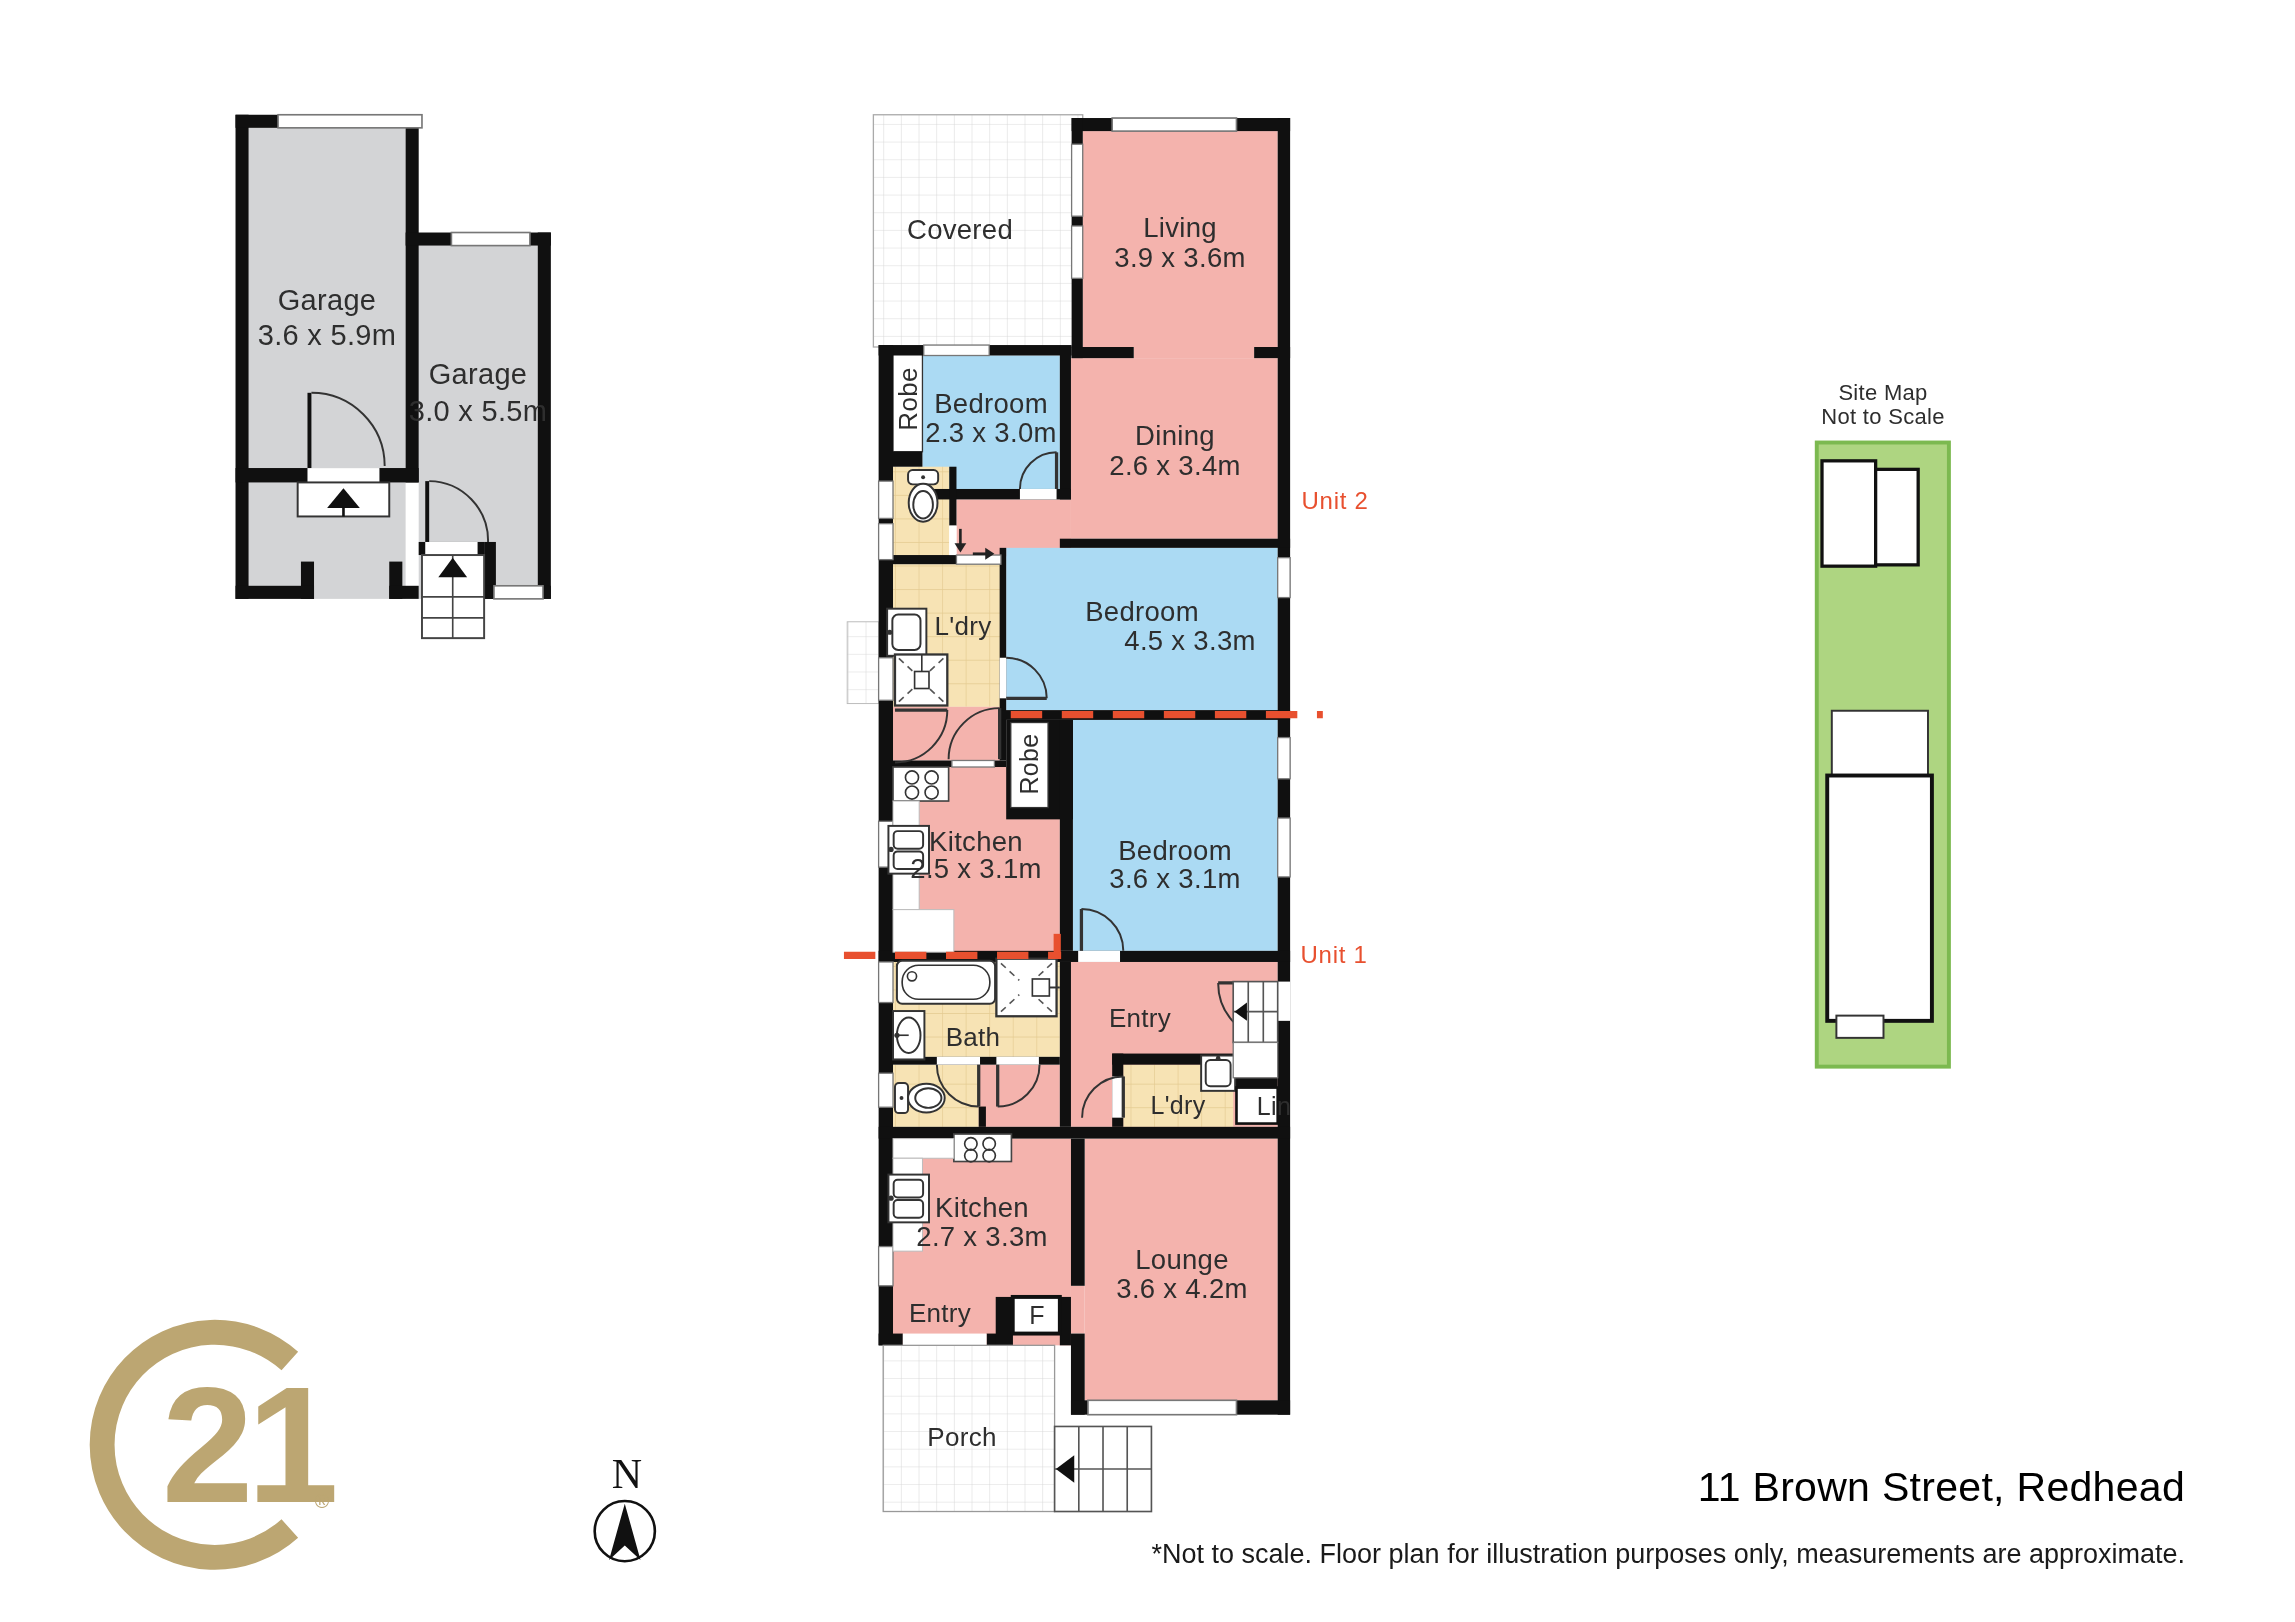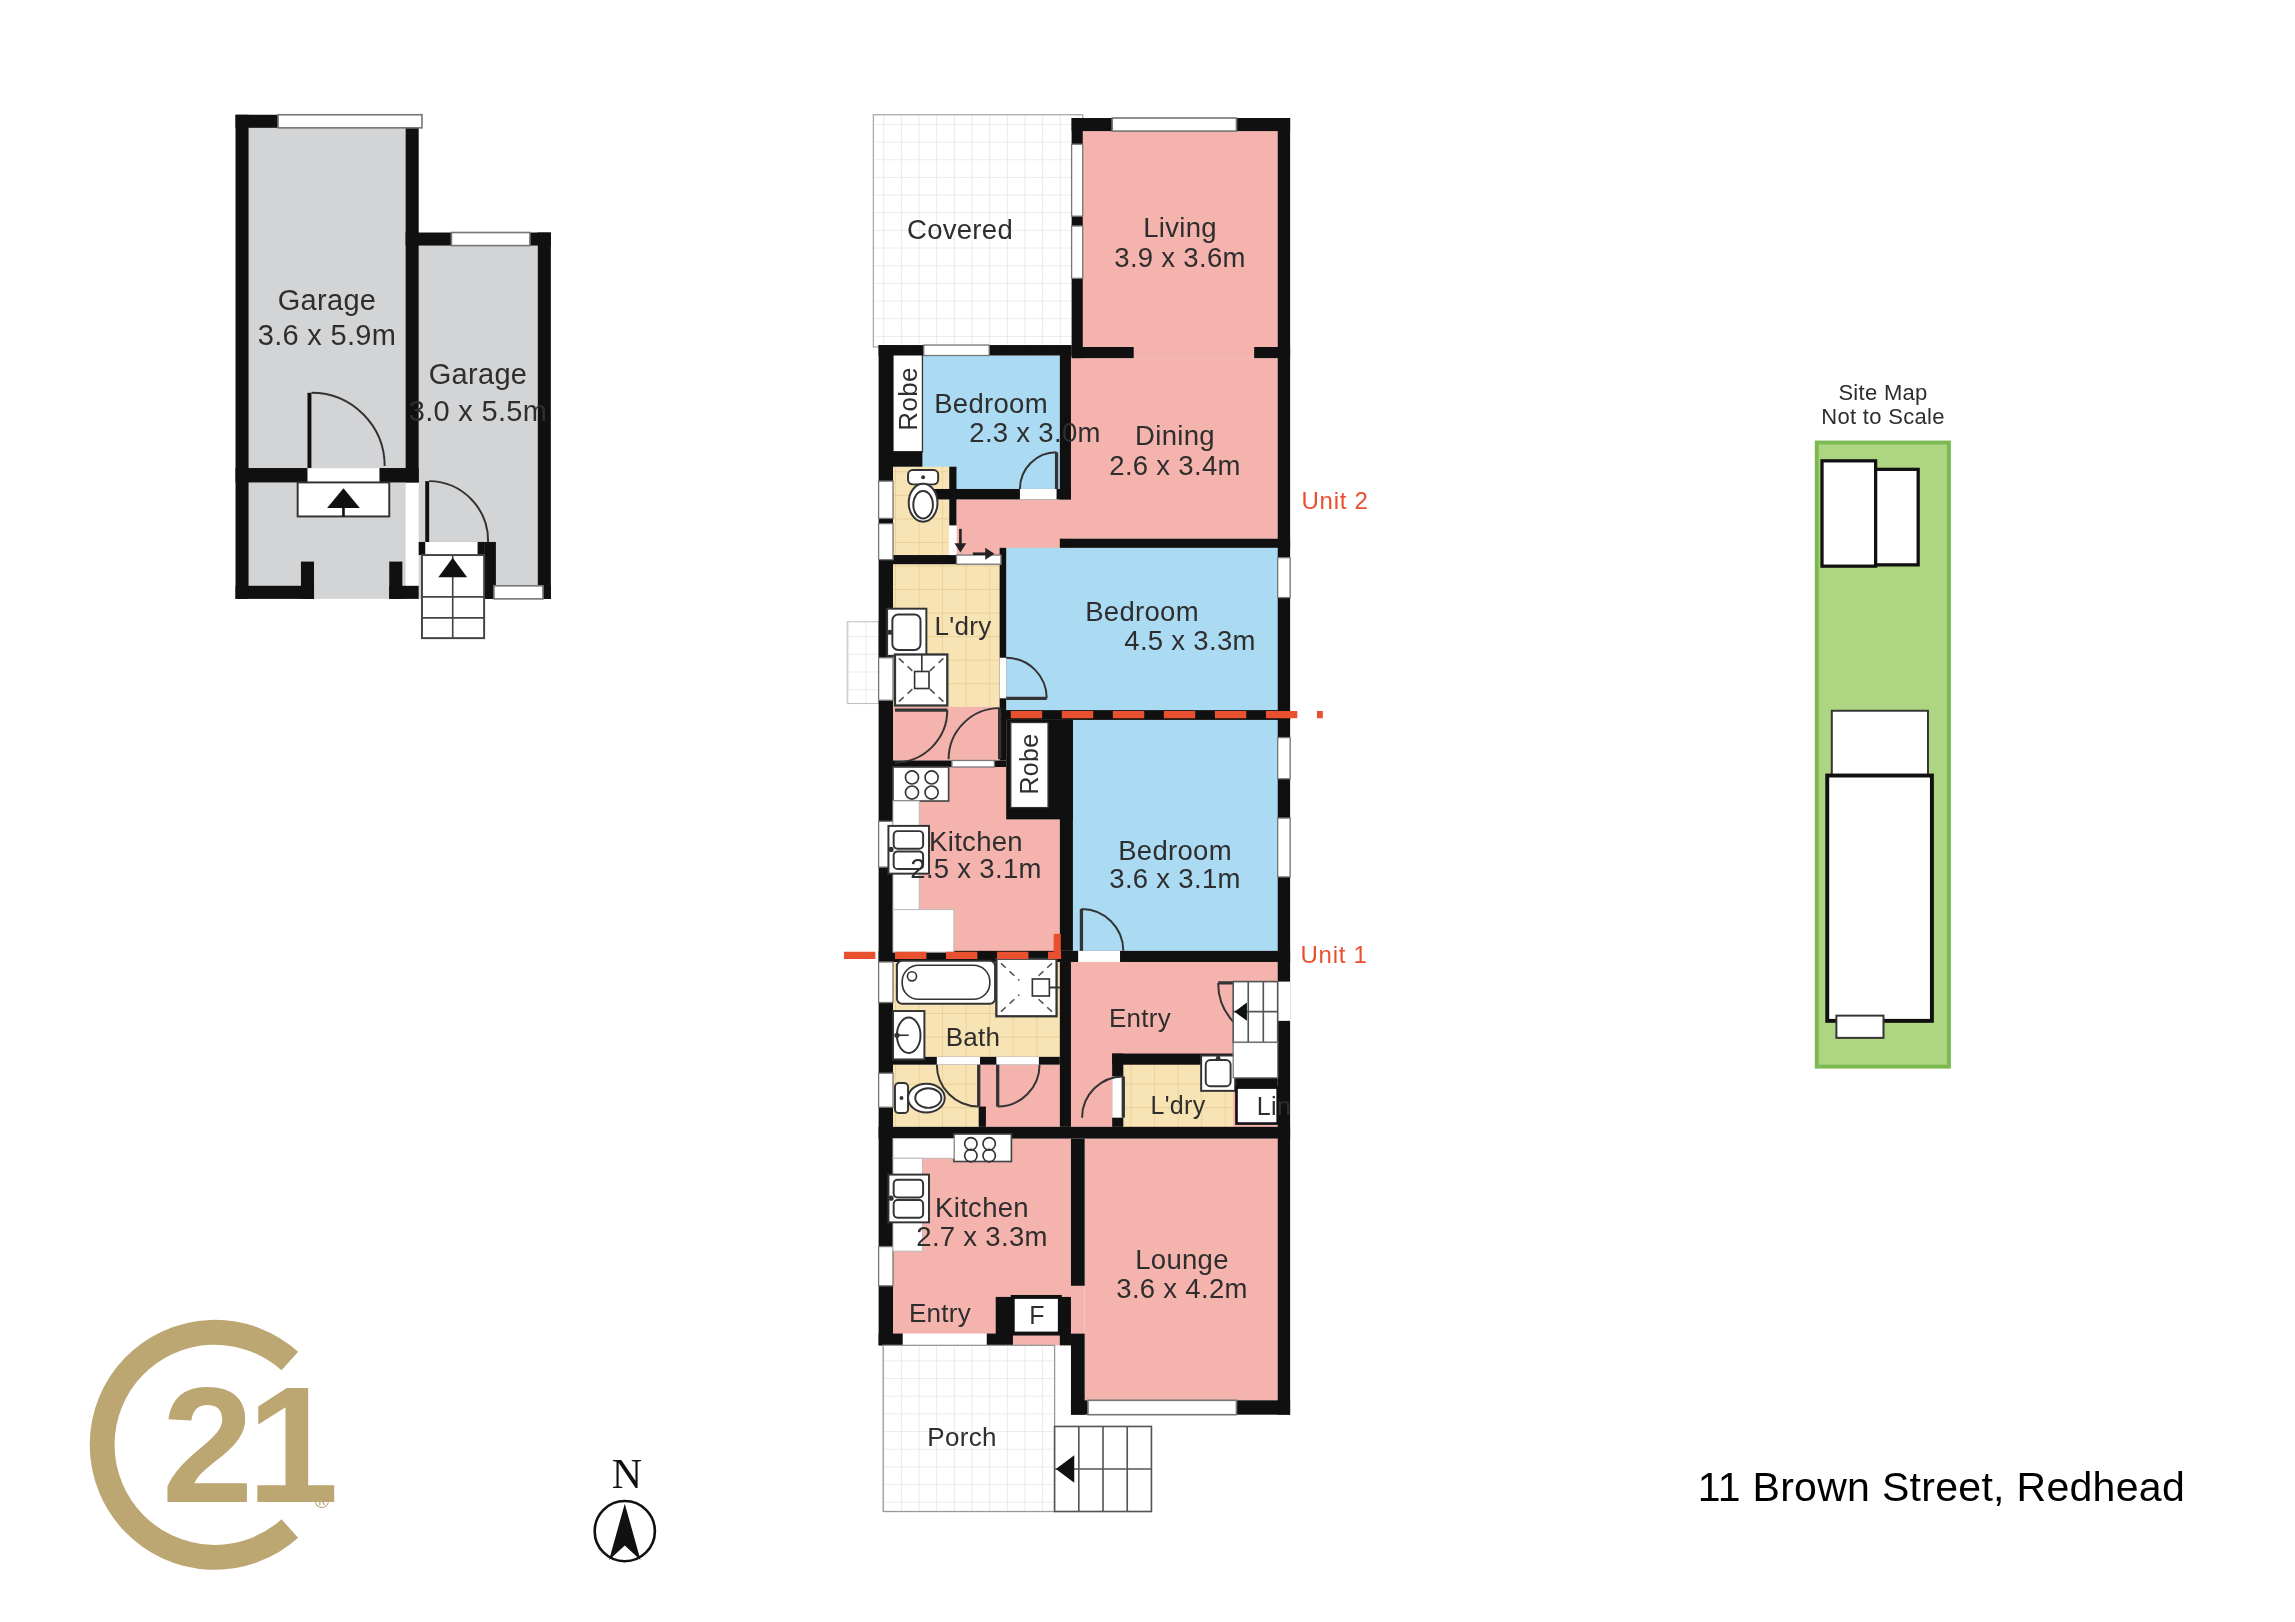--- a/index.html
+++ b/index.html
@@ -346,21 +346,21 @@
 </svg>
 
 <div class="lbl s44" style="left:327px;top:300px;">Garage</div>
 <div class="lbl s44" style="left:327px;top:335px;">3.6 x 5.9m</div>
 <div class="lbl s44" style="left:478px;top:374px;">Garage</div>
 <div class="lbl s44" style="left:478px;top:411px;">3.0 x 5.5m</div>
 <div class="lbl s42" style="left:960px;top:230px;">Covered</div>
 <div class="lbl s42" style="left:1180px;top:228px;">Living</div>
 <div class="lbl s42" style="left:1180px;top:258px;">3.9 x 3.6m</div>
 <div class="lbl s42" style="left:991px;top:404px;">Bedroom</div>
-<div class="lbl s42" style="left:991px;top:433px;margin-left:44px;">2.3 x 3.0m</div>
+<div class="lbl s42" style="left:991px;top:433px;">2.3 x 3.0m</div>
 <div class="lbl s42" style="left:1175px;top:436px;">Dining</div>
 <div class="lbl s42" style="left:1175px;top:466px;">2.6 x 3.4m</div>
 <div class="lbl s40 rot" style="left:908px;top:399px;">Robe</div>
 <div class="lbl s40" style="left:963px;top:626px;">L'dry</div>
 <div class="lbl s42" style="left:1142px;top:612px;">Bedroom</div>
 <div class="lbl s42" style="left:1190px;top:641px;">4.5 x 3.3m</div>
 <div class="lbl s42" style="left:976px;top:842px;">Kitchen</div>
 <div class="lbl s42" style="left:976px;top:869px;">2.5 x 3.1m</div>
 <div class="lbl s38 rot" style="left:1029px;top:764px;">Robe</div>
 <div class="lbl s42" style="left:1175px;top:851px;">Bedroom</div>
@@ -377,15 +377,16 @@
 <div class="lbl s38" style="left:1037px;top:1315px;">F</div>
 <div class="lbl s40" style="left:962px;top:1437px;">Porch</div>
 <div class="lbl unit" style="left:1335px;top:501px;">Unit 2</div>
 <div class="lbl unit" style="left:1334px;top:955px;">Unit 1</div>
 <div class="lbl s34" style="left:1883px;top:393px;">Site Map</div>
 <div class="lbl s34" style="left:1883px;top:417px;">Not to Scale</div>
 <div class="lbl nmark" style="left:627px;top:1474px;">N</div>
 <div class="logo21" style="left:247px;top:1445px;">21</div>
 <div class="logoR" style="left:322px;top:1501px;">®</div>
 <div class="addr">11 Brown Street, Redhead</div>
+<div class="disc">*Not to scale. Floor plan for illustration purposes only, measurements are approximate.</div>
 
 </div>
 
 
 </body></html>

